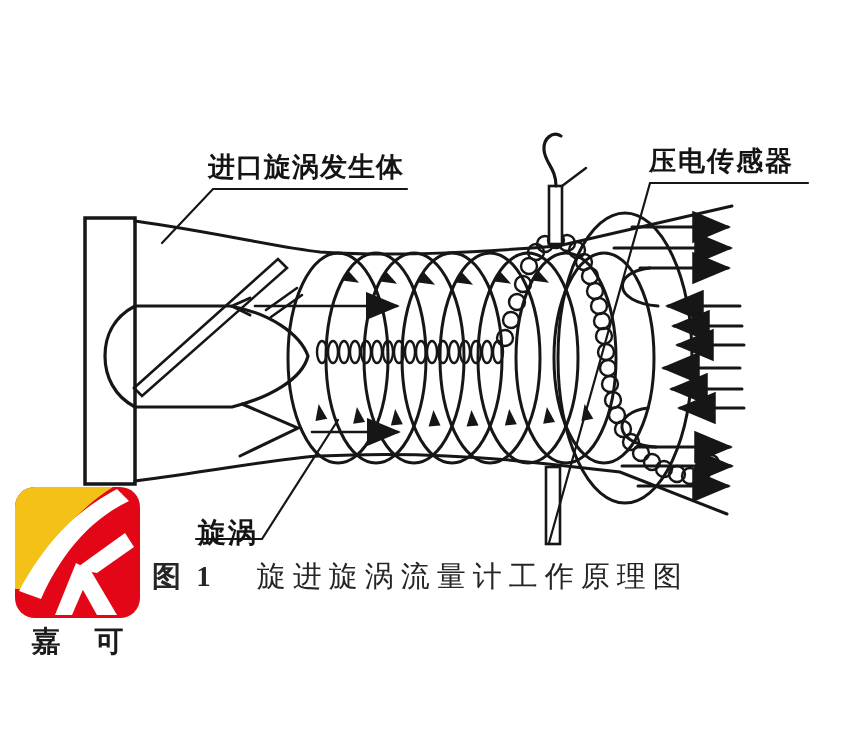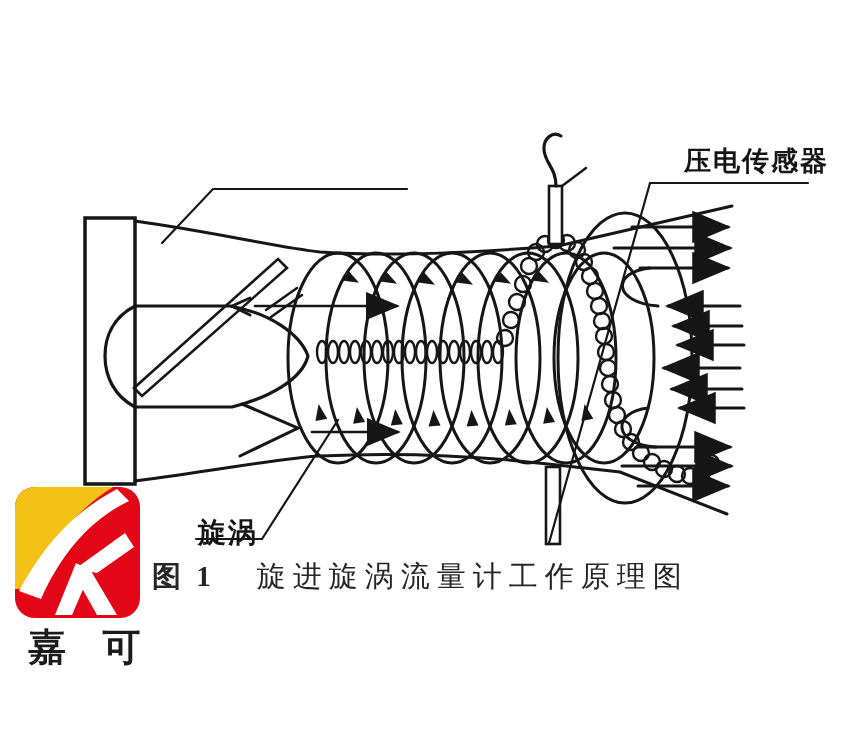--- a/index.html
+++ b/index.html
@@ -2,29 +2,29 @@
 <html><head>
 <meta charset="utf-8">
 <style>
   html,body{margin:0;padding:0;background:#fff;}
   .stage{position:relative;width:860px;height:730px;background:#ffffff;overflow:hidden;
          font-family:"Liberation Sans",sans-serif;}
   .stage svg.draw{position:absolute;left:0;top:0;}
   .lbl{position:absolute;color:#141414;font-weight:bold;white-space:nowrap;
        font-family:"Liberation Sans",sans-serif;}
   .lbl-inlet{left:208px;top:149px;font-size:27px;letter-spacing:1px;}
-  .lbl-sensor{left:649px;top:143px;font-size:27px;letter-spacing:2px;margin-left:35px;}
+  .lbl-sensor{left:649px;top:143px;font-size:27px;letter-spacing:2px;}
   .lbl-vortex{left:198px;top:514px;font-size:28px;letter-spacing:2px;}
   .caption{position:absolute;left:152px;top:557px;font-size:29px;color:#262626;
            font-family:"Liberation Serif",serif;white-space:nowrap;}
   .caption .fig-no{margin-right:42px;letter-spacing:4px;font-weight:bold;}
   .caption .fig-title{letter-spacing:7px;}
   .logo{position:absolute;left:15px;top:487px;width:125px;}
   .logo-text{position:absolute;left:15px;top:622px;width:125px;text-align:center;
-             font-size:38px;font-weight:bold;color:#1b1b1b;letter-spacing:13px;
+             font-size:29px;font-weight:bold;color:#1b1b1b;letter-spacing:13px;
              text-indent:13px;white-space:nowrap;}
 </style>
 </head>
 <body>
 
 <div class="stage">
 
   <svg class="draw" width="860" height="730" viewBox="0 0 860 730" fill="none" stroke="#161616" stroke-width="3" stroke-linecap="round">
     <defs>
       <marker id="ah" viewBox="0 0 12 10" refX="11" refY="5" markerWidth="13" markerHeight="11" orient="auto">
@@ -158,20 +158,21 @@
       <rect x="546" y="467" width="14" height="77" fill="#fff" stroke-width="2.6"></rect>
     </g>
 
     <g stroke-width="2.2">
       <path d="M407,189 L213,189 L162,243"></path>
       <path d="M808,183 L650,183 L549,543"></path>
       <path d="M196,539 L262,539 L338,420"></path>
     </g>
   </svg>
 
+  <div class="lbl lbl-inlet">进口旋涡发生体</div>
   <div class="lbl lbl-sensor">压电传感器</div>
   <div class="lbl lbl-vortex">旋涡</div>
 
   <div class="caption">
     <span class="fig-no">图 1</span><span class="fig-title">旋进旋涡流量计工作原理图</span>
   </div>
 
   <div class="logo">
     <svg width="125" height="131" viewBox="0 0 125 131">
       <defs>

